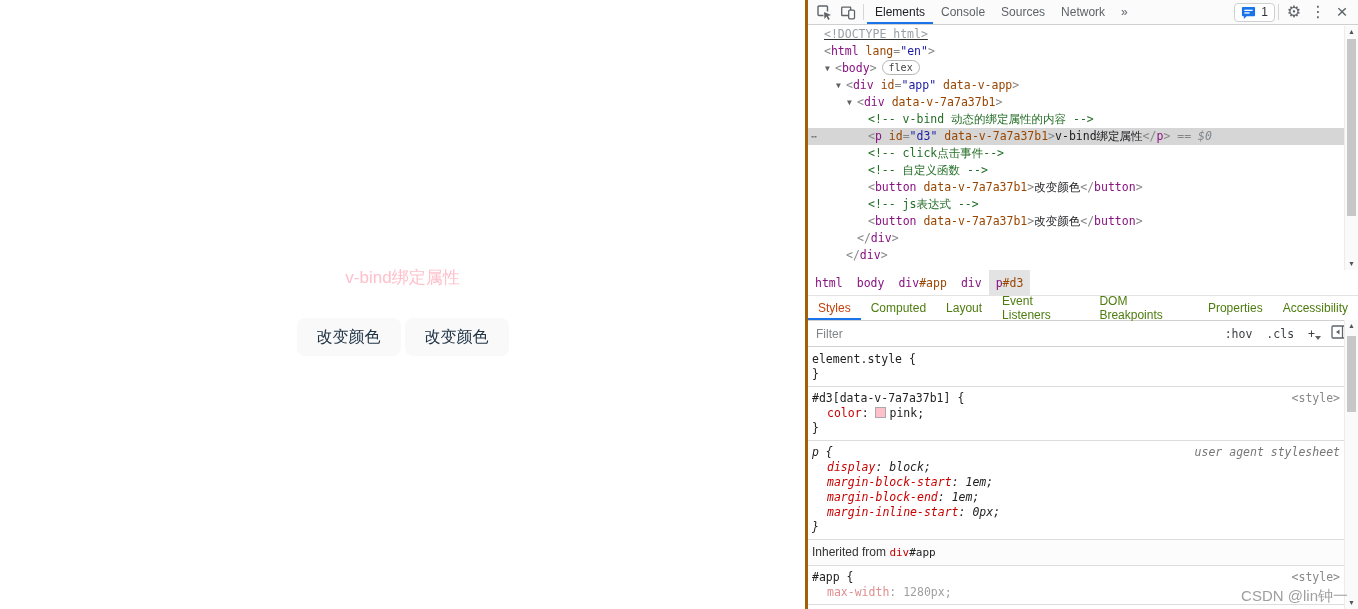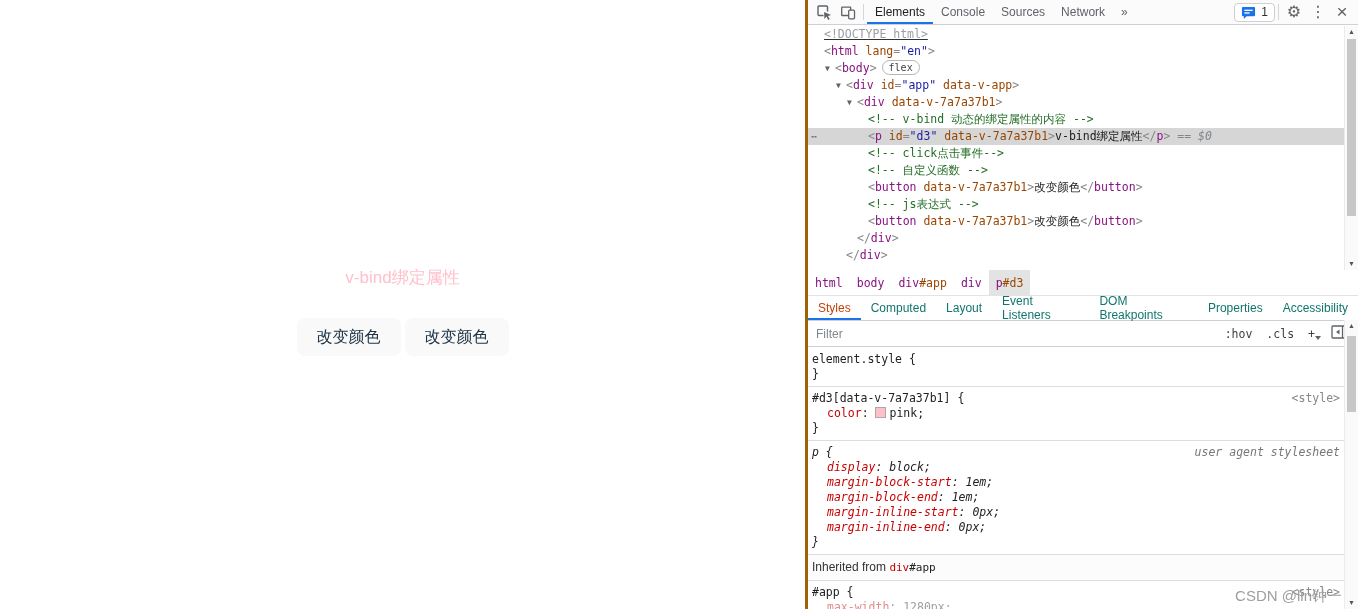--- a/index.html
+++ b/index.html
@@ -53,21 +53,21 @@
 
   
   .dt-crumbs{position:absolute;top:270px;left:0;right:0;height:25px;display:flex;align-items:stretch;
              border-bottom:1px solid #e3e3e3;font-size:11.5px;background:#fff}
   .crumb{display:flex;align-items:center;padding:0 7px;cursor:pointer;white-space:pre}
   .crumb .ct{color:#881280}.crumb .ci{color:#994500}
   .crumb.sel{background:#e3e3e3}
 
   
   .dt-stabs{position:absolute;top:296px;left:0;right:0;height:24px;display:flex;border-bottom:1px solid #d0d0d0;background:#fff}
-  .s-tab{padding:0 10px;color:#0f766e;display:flex;align-items:center;cursor:pointer}
+  .s-tab{padding:0 10px;color:#4d7c0f;display:flex;align-items:center;cursor:pointer}
   .s-tab.active{color:#c2410c;box-shadow:inset 0 -2px 0 #1a73e8}
 
   
   .dt-filter{position:absolute;top:321px;left:0;right:0;height:26px;display:flex;align-items:center;
              border-bottom:1px solid #d0d0d0;padding:0 8px;box-sizing:border-box;background:#fff}
   .f-ph{color:#80868b}
   .f-right{margin-left:auto;display:flex;align-items:center;gap:14px;font-size:11.5px;color:#3c4043;padding-right:16px}
   .f-toggle{cursor:pointer}
   .f-plus{position:relative;cursor:pointer}
   .f-plus:after{content:"";position:absolute;right:-6px;bottom:1px;border-left:3px solid transparent;
@@ -84,21 +84,21 @@
   .rule.italic .sel-line,.rule.italic .prop,.rule.italic .close-line{font-style:italic}
   .rule.faded .prop{color:#9e9e9e}
   .rule.faded .prop .pname{color:#e08f8f}
   .swatch{display:inline-block;width:9px;height:9px;border:1px solid #aaa;vertical-align:-1px;margin-right:3px}
   .inherit-bar{padding:5px 4px;background:#fcfcfc;border-bottom:1px solid #ddd;color:#333;
                font-family:"Liberation Sans","DejaVu Sans",sans-serif;font-size:12px}
   .inherit-bar .inh-tag{color:#c80000}
   .inherit-bar .inh-id{color:#202124}
   .inherit-bar .mono-bit{font-family:"DejaVu Sans Mono","Liberation Mono",monospace;font-size:11px}
 
-  .watermark{position:absolute;right:16px;bottom:3px;color:#9e9e9e;font-size:15px;pointer-events:none}
+  .watermark{position:absolute;right:10px;bottom:3px;color:#9e9e9e;font-size:15px;pointer-events:none}
 </style>
 </head>
 <body>
 
 <div class="page">
   <p class="page-title" id="pageTitle" style="color: rgb(255, 192, 203);">v-bind绑定属性</p>
   <div class="page-buttons">
     <button class="v-btn">改变颜色</button>
     <button class="v-btn">改变颜色</button>
   </div>
@@ -211,21 +211,20 @@
         <div class="prop"><span class="pname">color</span><span>: </span><span class="swatch" style="background: rgb(255, 192, 203);"></span><span>pink;</span></div>
         <div class="close-line">}</div>
       </div>
       <div class="rule italic">
         <span class="origin ua">user agent stylesheet</span>
         <div class="sel-line">p {</div>
         <div class="prop"><span class="pname">display</span><span>: </span><span>block;</span></div>
         <div class="prop"><span class="pname">margin-block-start</span><span>: </span><span>1em;</span></div>
         <div class="prop"><span class="pname">margin-block-end</span><span>: </span><span>1em;</span></div>
         <div class="prop"><span class="pname">margin-inline-start</span><span>: </span><span>0px;</span></div>
-        <div class="prop"><span class="pname">margin-inline-end</span><span>: </span><span>0px;</span></div>
         <div class="close-line">}</div>
       </div>
       <div class="inherit-bar"><span>Inherited from </span><span class="mono-bit"><span class="inh-tag">div</span><span class="inh-id">#app</span></span></div>
       <div class="rule faded">
         <span class="origin">&lt;style&gt;</span>
         <div class="sel-line">#app {</div>
         <div class="prop"><span class="pname">max-width</span><span>: </span><span>1280px;</span></div>
       </div>
     </div>
 

